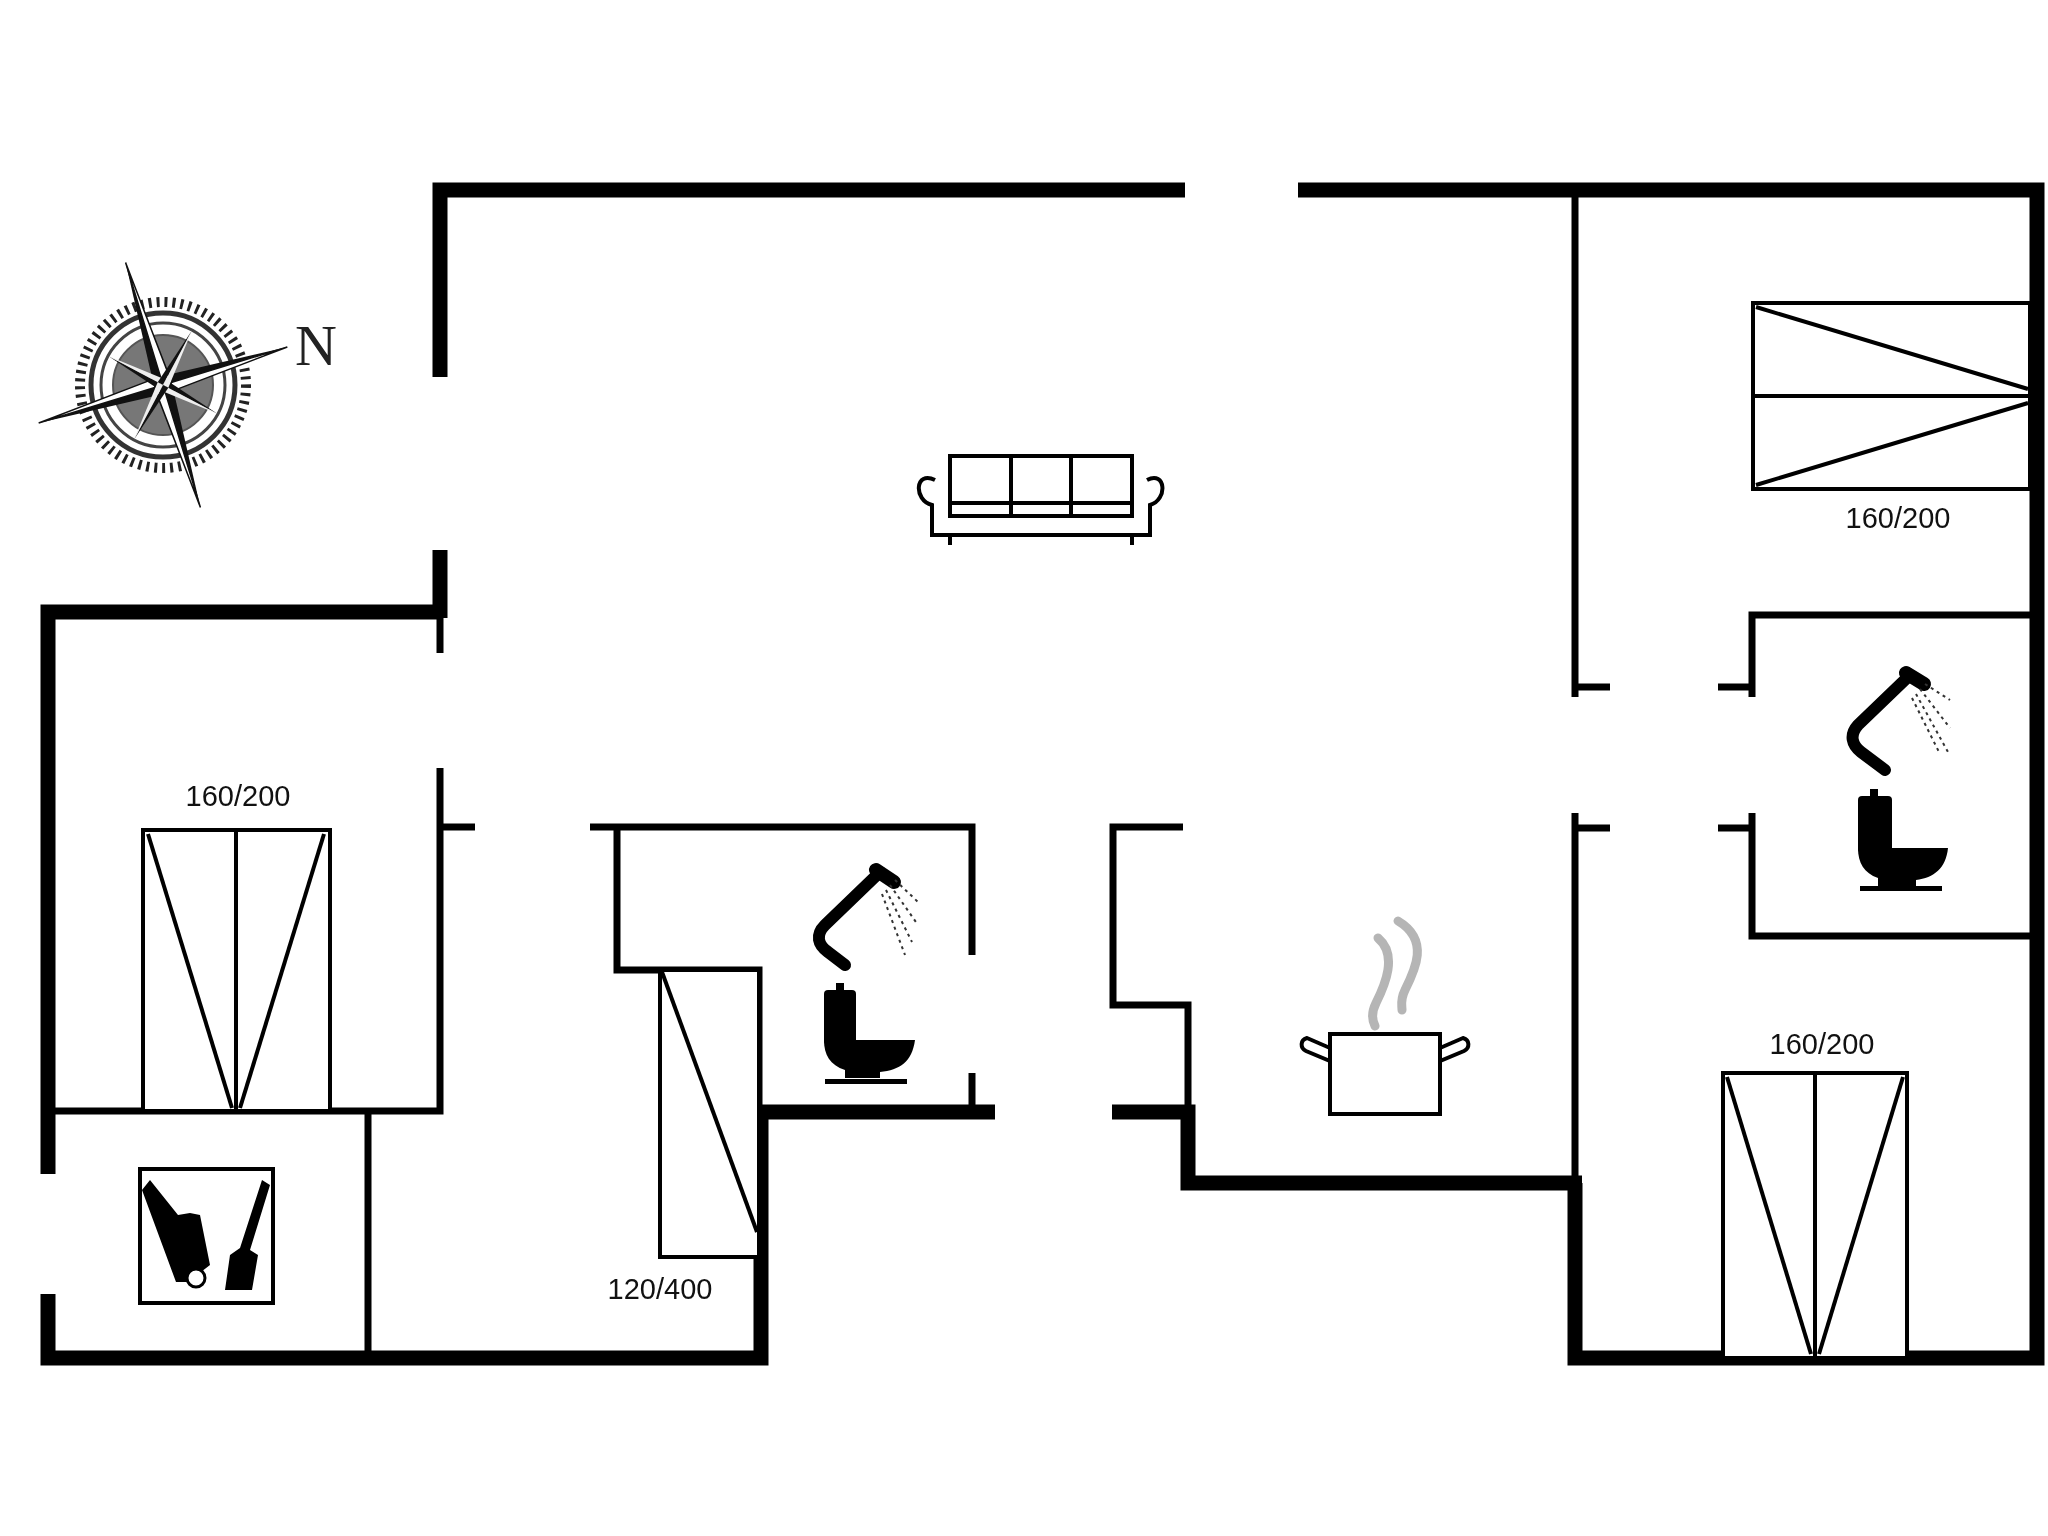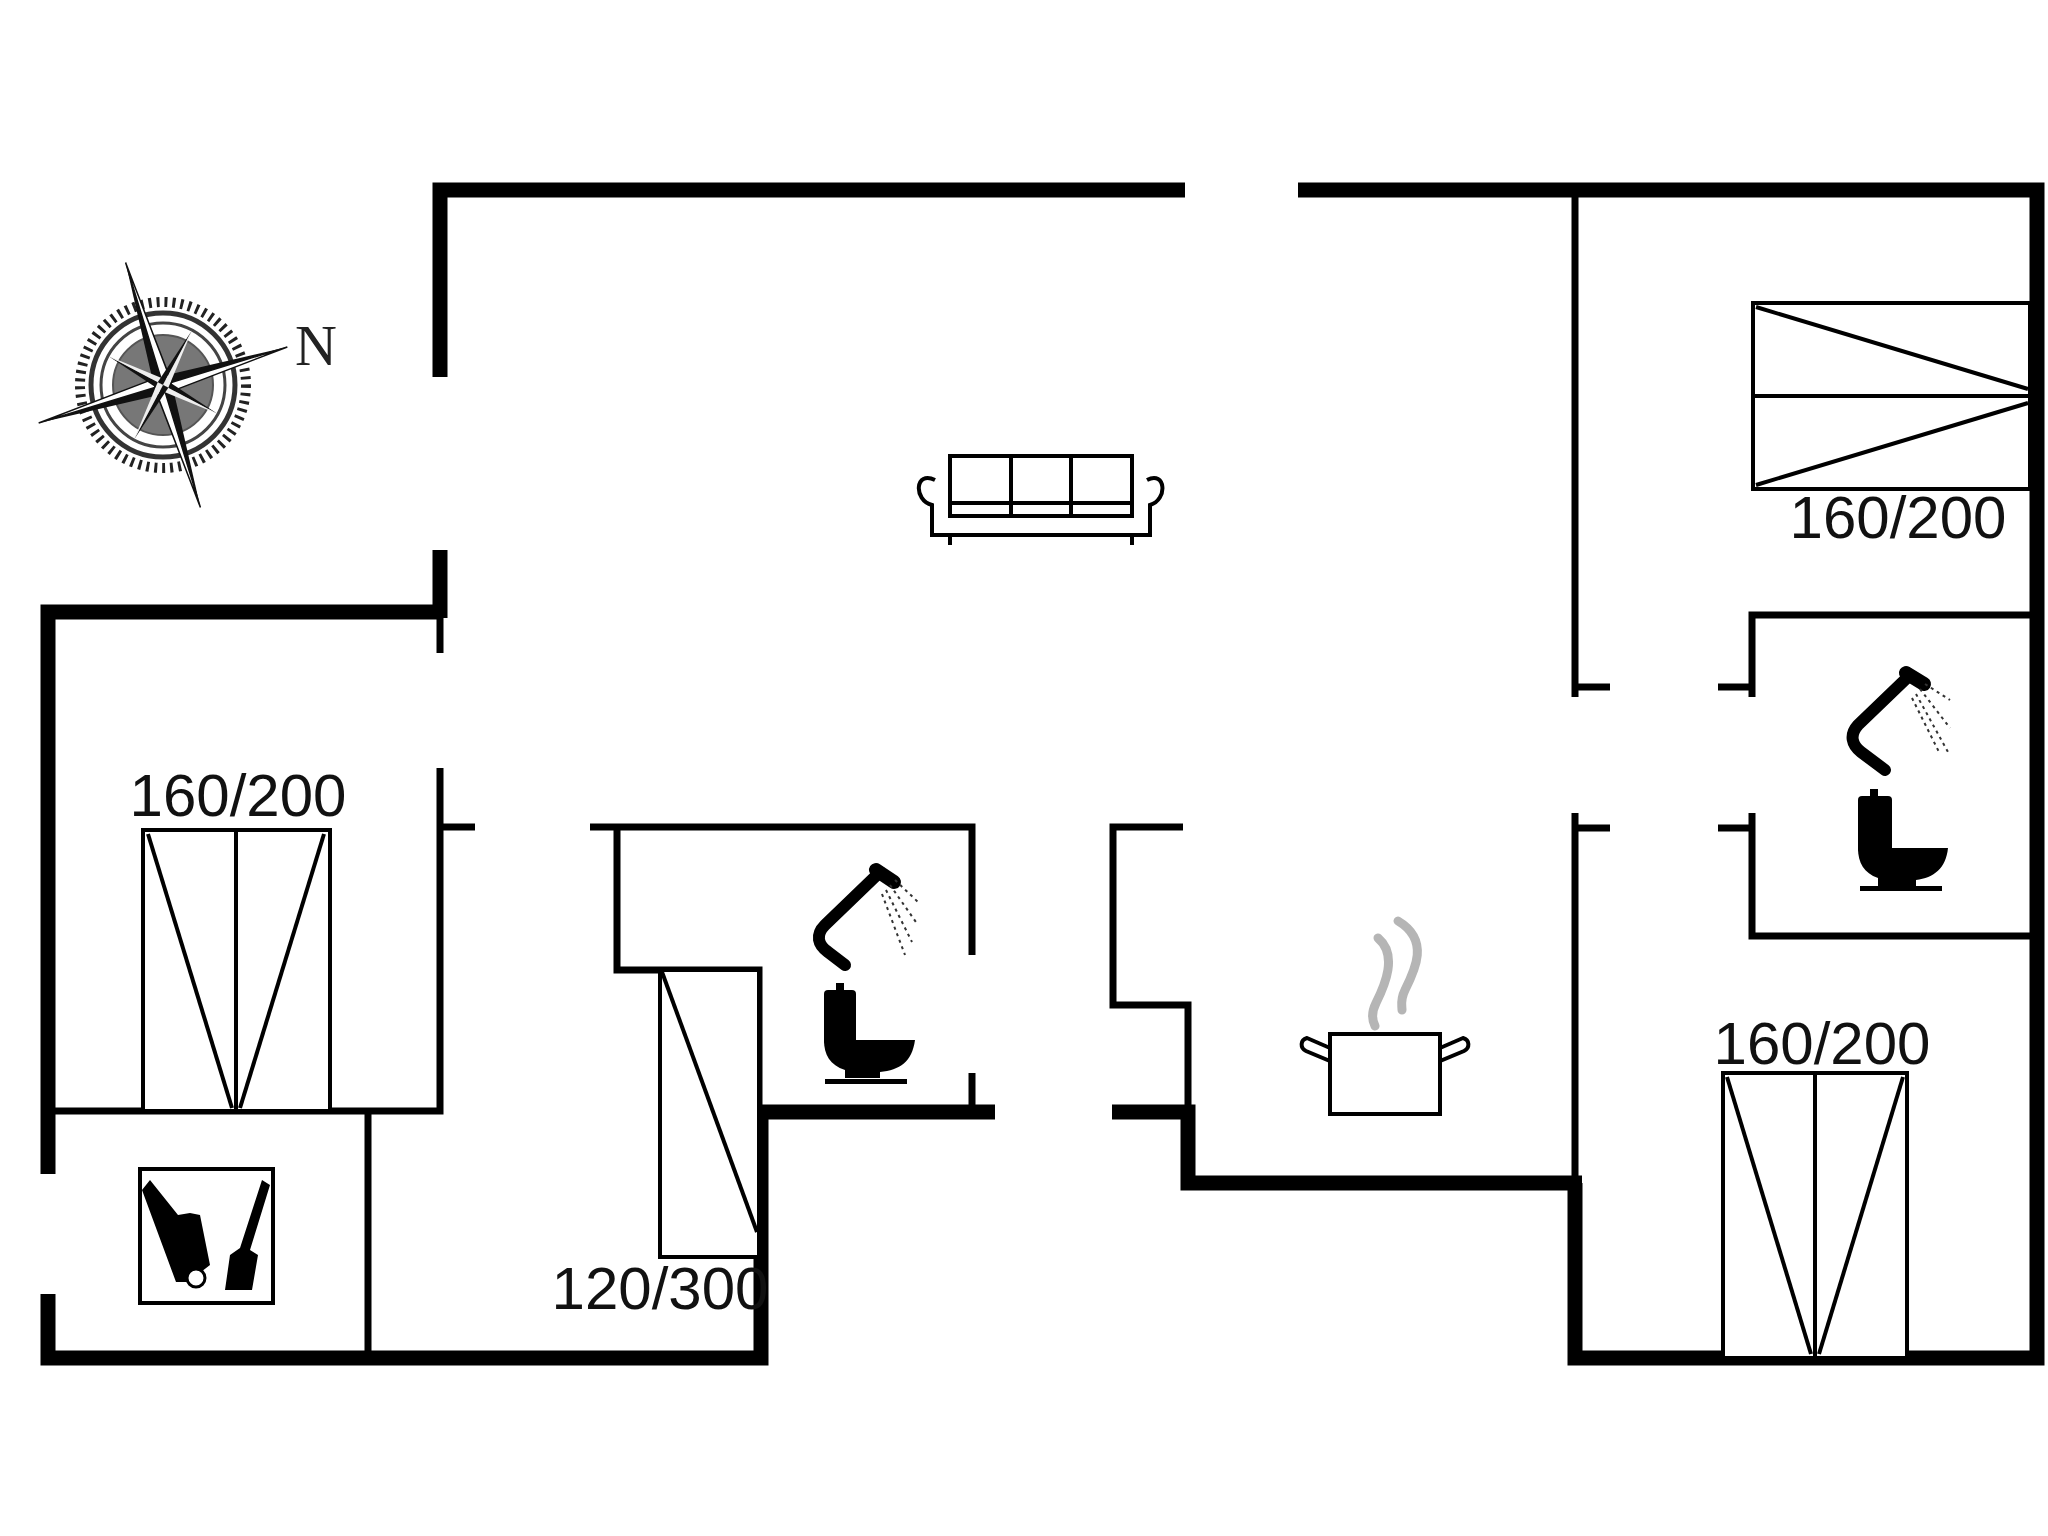--- a/index.html
+++ b/index.html
@@ -3,21 +3,21 @@
   <meta charset="utf-8">
   <style>
     html, body { margin: 0; padding: 0; background: #ffffff; }
     body { width: 2048px; height: 1536px; overflow: hidden; position: relative; font-family: "Liberation Sans", sans-serif; }
     #plan { position: absolute; left: 0; top: 0; width: 2048px; height: 1536px; }
     .wall-thick { stroke: #000; stroke-width: 15; fill: none; stroke-linecap: butt; stroke-linejoin: miter; }
     .wall-thin { stroke: #000; stroke-width: 7; fill: none; stroke-linecap: butt; stroke-linejoin: miter; }
     .furn { stroke: #000; stroke-width: 4; fill: #fff; }
     .furn-line { stroke: #000; stroke-width: 4; fill: none; }
     .solid { fill: #000; stroke: none; }
-    .label { position: absolute; font-family: "Liberation Sans", sans-serif; font-size: 60px; color: #111; white-space: nowrap; transform: translate(-50%, -50%); line-height: 1; }
+    .label { position: absolute; font-family: "Liberation Sans", sans-serif; font-size: 29px; color: #111; white-space: nowrap; transform: translate(-50%, -50%); line-height: 1; }
     .north { position: absolute; font-family: "Liberation Serif", serif; font-size: 58px; color: #222; line-height: 1; transform: translate(-50%, -50%); }
   </style>
 </head>
 <body>
 
 <svg id="plan" viewBox="0 0 2048 1536" xmlns="http://www.w3.org/2000/svg">
 
   <g>
 
     <path class="wall-thick" d="M440,377 L440,190 L1185,190"></path>
@@ -167,15 +167,15 @@
         <polygon points="0,0 0,-62 6,0" fill="#eee"></polygon>
         <polygon points="0,0 0,62 6,0" fill="#111"></polygon>
         <polygon points="0,0 0,62 -6,0" fill="#eee"></polygon>
       </g>
     </g>
   </g>
 </svg>
 
 <div class="north" style="left:316px; top:346px;">N</div>
 <div class="label" style="left:238px; top:796px;">160/200</div>
-<div class="label" style="left:660px; top:1289px;">120/300</div>
+<div class="label" style="left:660px; top:1289px;">120/400</div>
 <div class="label" style="left:1898px; top:518px;">160/200</div>
 <div class="label" style="left:1822px; top:1044px;">160/200</div>
 
 </body></html>

